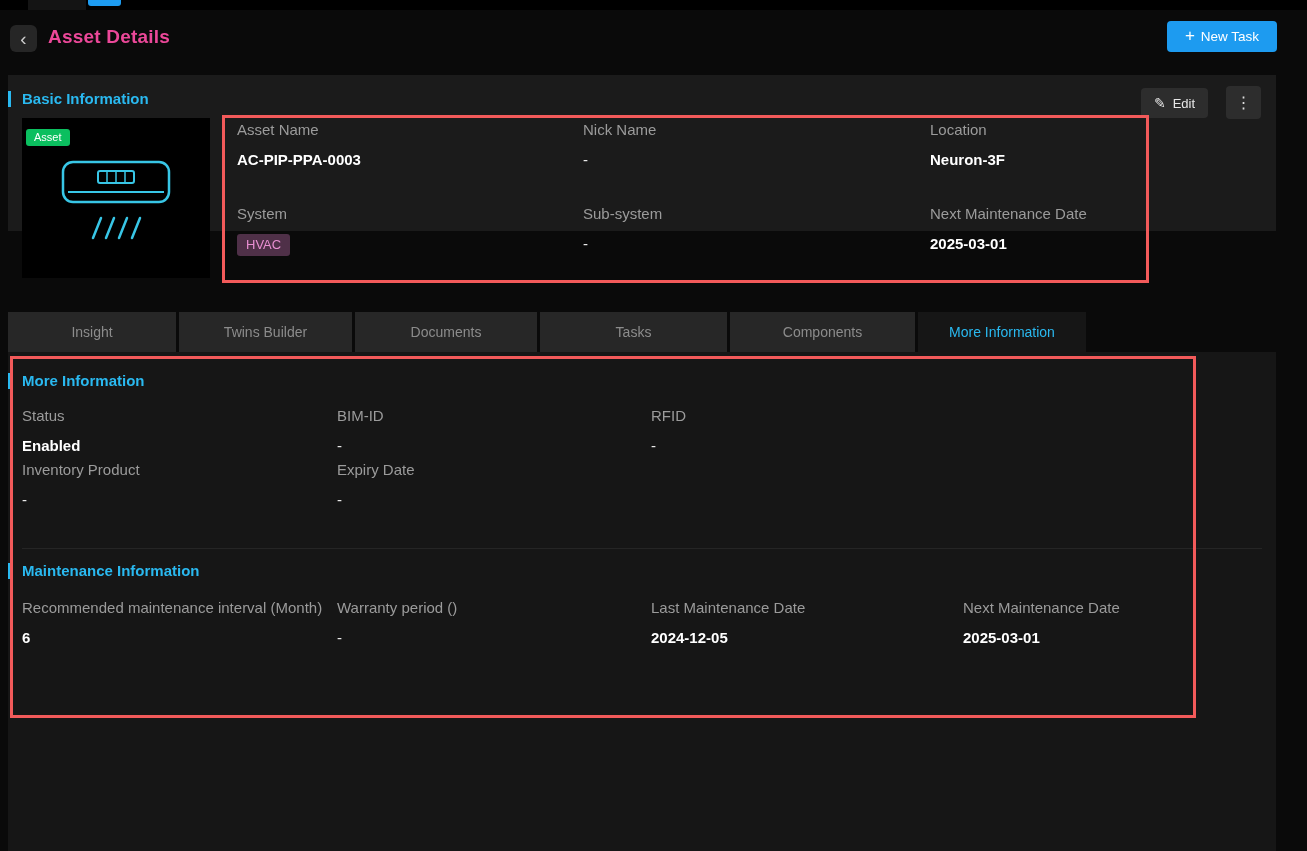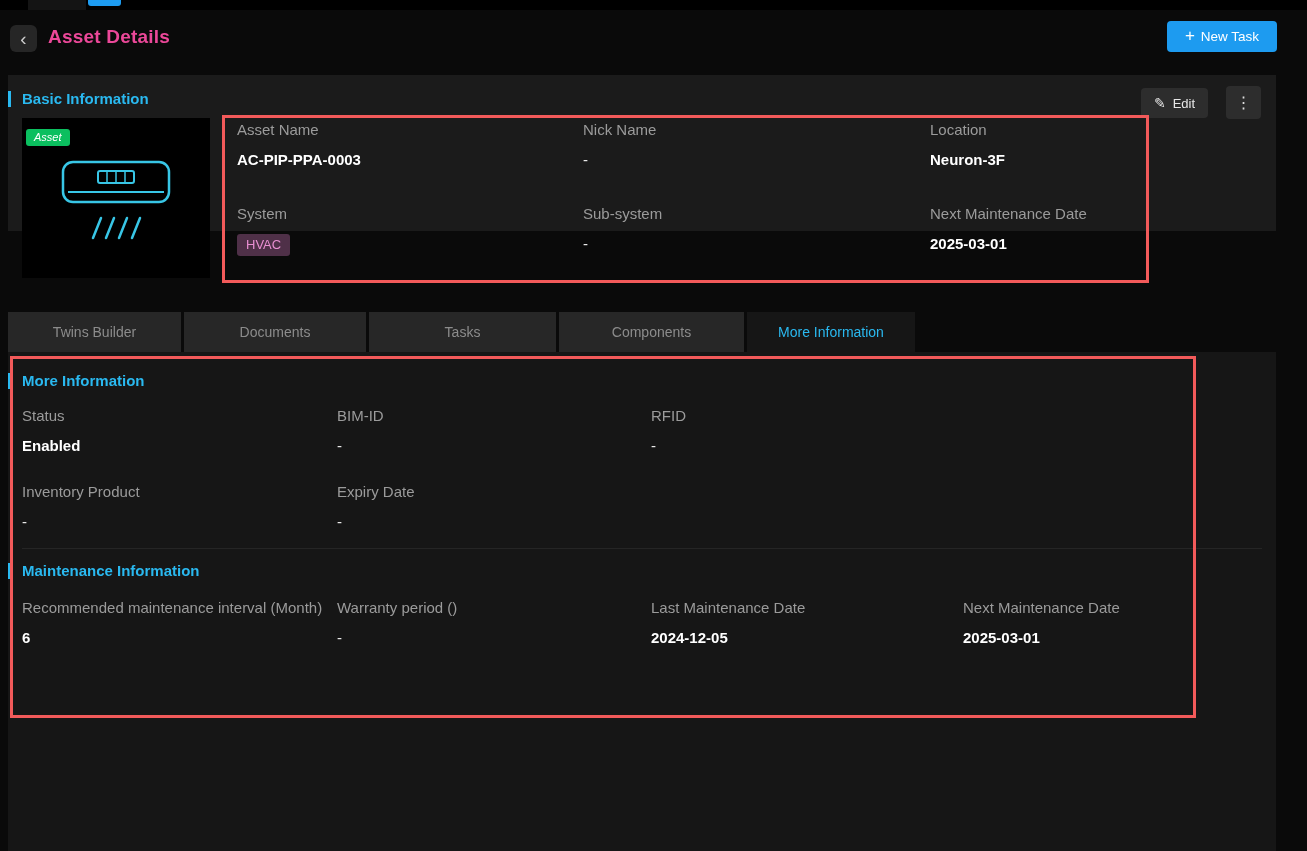--- a/index.html
+++ b/index.html
@@ -25,21 +25,21 @@
   .accent-bar { position:absolute; left:0; width:3px; height:16px; background:#2ab9f0; }
   .section-title { position:absolute; left:14px; font-size:15px; font-weight:bold; color:#2ab9f0; }
   .basic-card .accent-bar { top:16px; }
   .basic-card .section-title { top:15px; }
 
   .edit-btn { position:absolute; left:1133px; top:13px; width:67px; height:30px; background:#2d2d2d; border:none; border-radius:4px; color:#e8e8e8; font-size:13px; display:flex; align-items:center; justify-content:center; gap:7px; cursor:pointer; font-family:"Liberation Sans", sans-serif; }
   .edit-btn .ic { font-size:14px; }
   .kebab-btn { position:absolute; left:1218px; top:11px; width:35px; height:33px; background:#2d2d2d; border:none; border-radius:4px; color:#dddddd; font-size:16px; cursor:pointer; }
 
   .thumb { position:absolute; left:14px; top:43px; width:188px; height:160px; background:#000; cursor:pointer; }
-  .asset-badge { position:absolute; left:4px; top:11px; background:#0bbf5f; color:#fff; font-size:11px; padding:2px 8px 3px; border-radius:3px;font-style:italic; }
+  .asset-badge { position:absolute; left:4px; top:11px; background:#0bbf5f; color:#fff; font-size:11px; padding:2px 8px 3px; border-radius:3px; }
   .ac-svg { position:absolute; left:29px; top:38px; }
 
   .basic-fields { position:absolute; left:229px; top:47px; display:grid; grid-template-columns:346px 347px 300px; row-gap:36px; }
   .field .label { font-size:15px; line-height:16px; color:#9b9b9b; margin-bottom:12px; }
   .field .value { font-size:15px; line-height:20px; color:#eaeaea; font-weight:400; }
   .field .value.bold { color:#ffffff; font-weight:bold; }
   .hvac-badge { display:inline-block; background:#4f3048; color:#e98fd2; font-size:13px; line-height:16px; padding:3px 9px; border-radius:3px; }
 
   
   .annot { position:absolute; border:3px solid #f25a5a; pointer-events:none; z-index:9; }
@@ -51,21 +51,21 @@
   .tab { height:40px; display:flex; align-items:center; justify-content:center; background:#272727; color:#8c8c8c; font-size:14px; font-weight:500; cursor:pointer; }
   .tab.active { background:#161616; color:#2ab9f0; }
 
   
   .content { position:absolute; left:8px; top:352px; width:1268px; height:499px; background:#161616; }
   .content .mi-accent { top:21px; }
   .content .mi-title { top:20px; }
   .content .mt-accent { top:211px; }
   .content .mt-title { top:210px; }
 
-  .mi-grid { position:absolute; left:14px; top:56px; display:grid; grid-template-columns:315px 314px 320px; row-gap:28px; }
+  .mi-grid { position:absolute; left:14px; top:56px; display:grid; grid-template-columns:315px 314px 320px; row-gap:6px; }
   .divider { position:absolute; left:14px; top:196px; width:1240px; height:1px; background:#252525; }
   .mt-grid { position:absolute; left:14px; top:248px; display:grid; grid-template-columns:315px 314px 312px 290px; }
 </style>
 </head>
 <body>
 
 <div class="page">
 
   <div class="top-strip">
     <div class="top-tab-remnant"></div>
@@ -133,20 +133,21 @@
         <div class="value">-</div>
       </div>
       <div class="field">
         <div class="label">Next Maintenance Date</div>
         <div class="value bold">2025-03-01</div>
       </div>
     </div>
   </div>
 
   <div class="tabs">
+    <div class="tab" style="width:168px">Insight</div>
     <div class="tab" style="width:173px">Twins Builder</div>
     <div class="tab" style="width:182px">Documents</div>
     <div class="tab" style="width:187px">Tasks</div>
     <div class="tab" style="width:185px">Components</div>
     <div class="tab active" style="width:168px">More Information</div>
   </div>
 
   <div class="content">
     <div class="accent-bar mi-accent"></div>
     <h2 class="section-title mi-title">More Information</h2>

